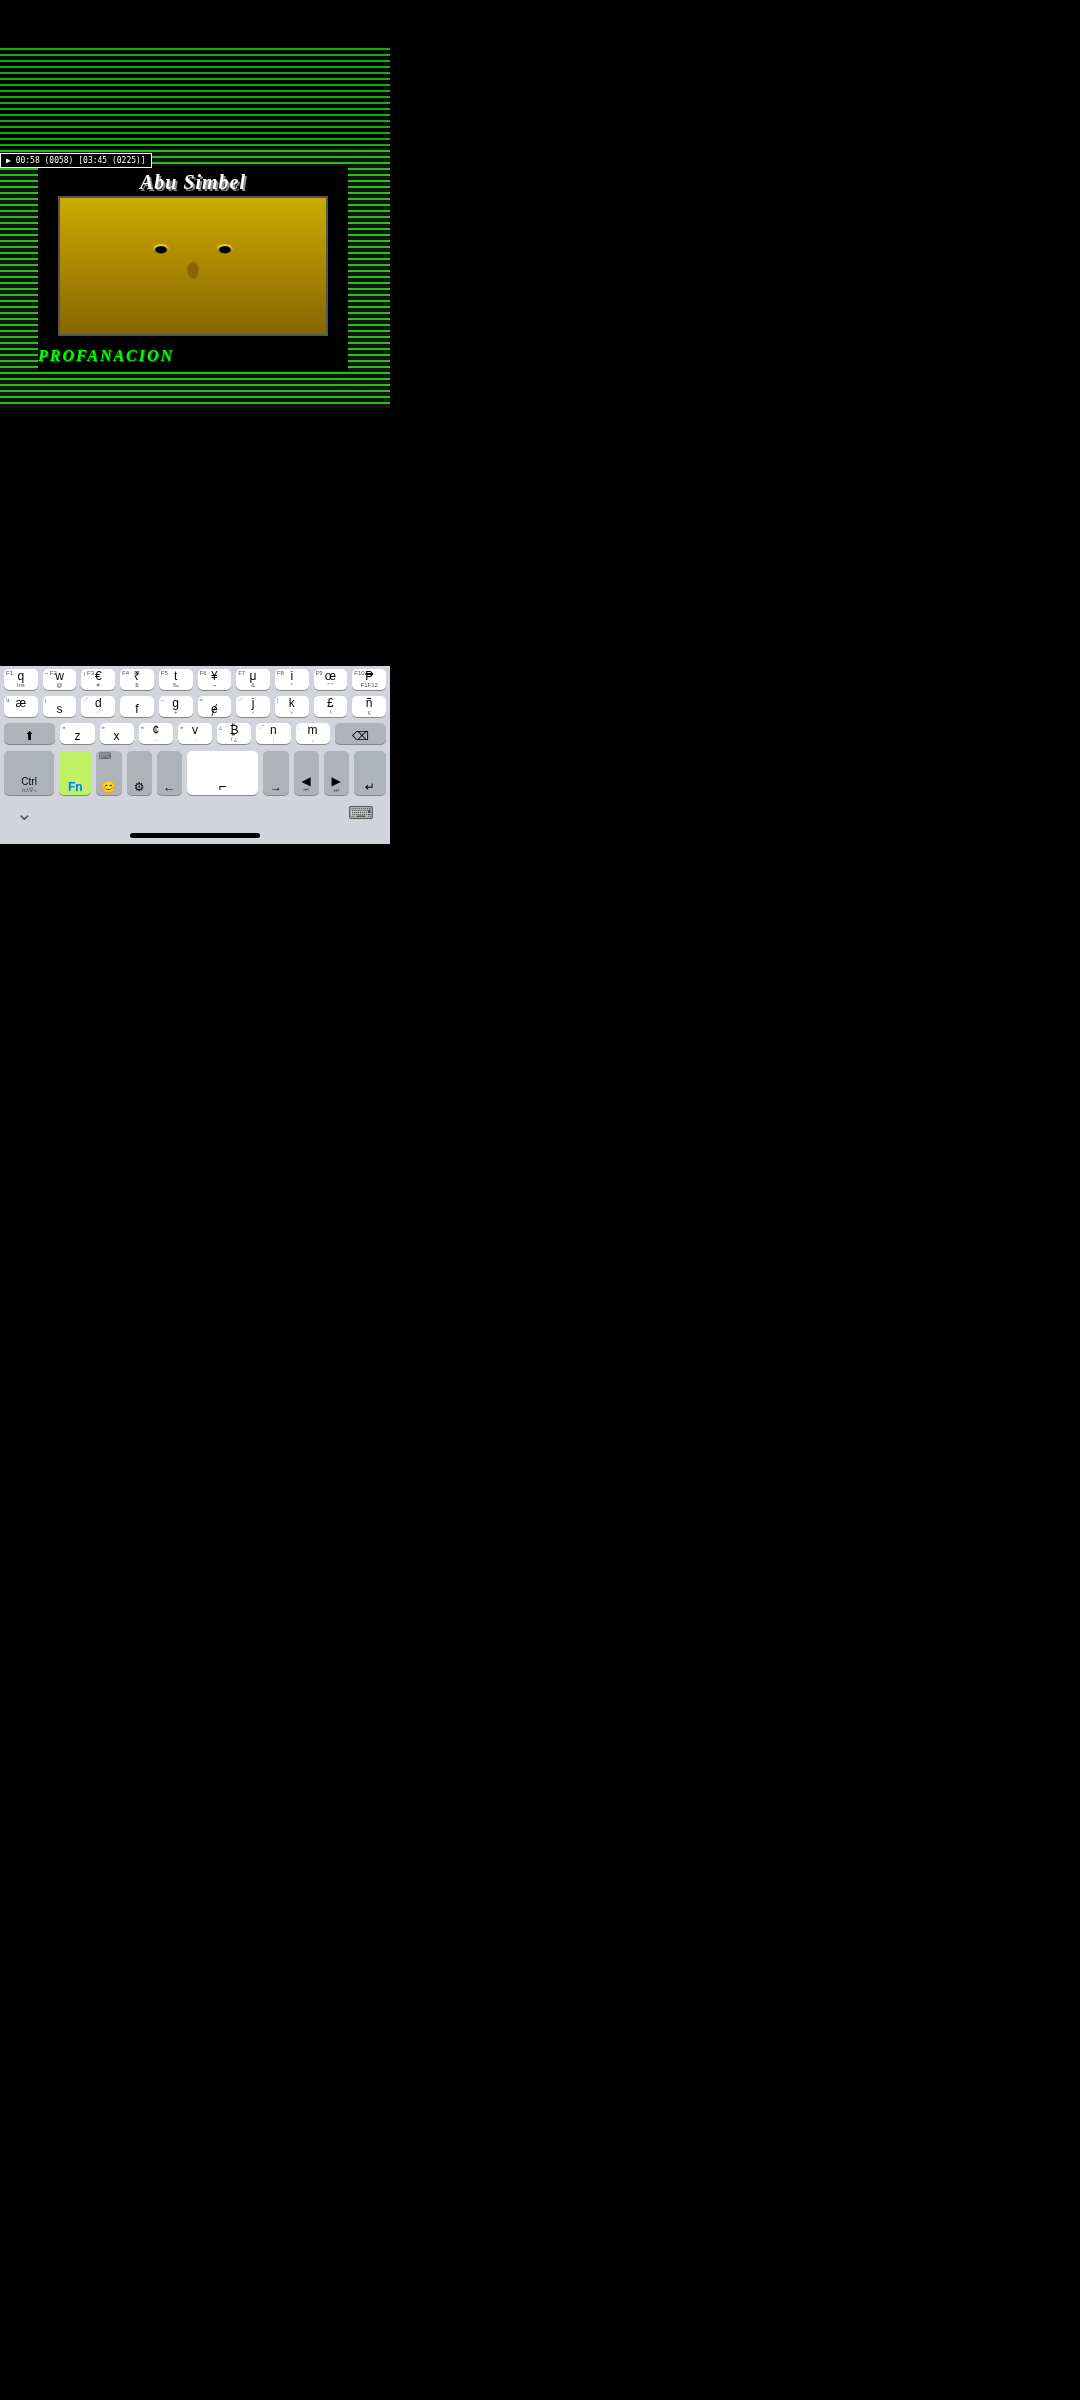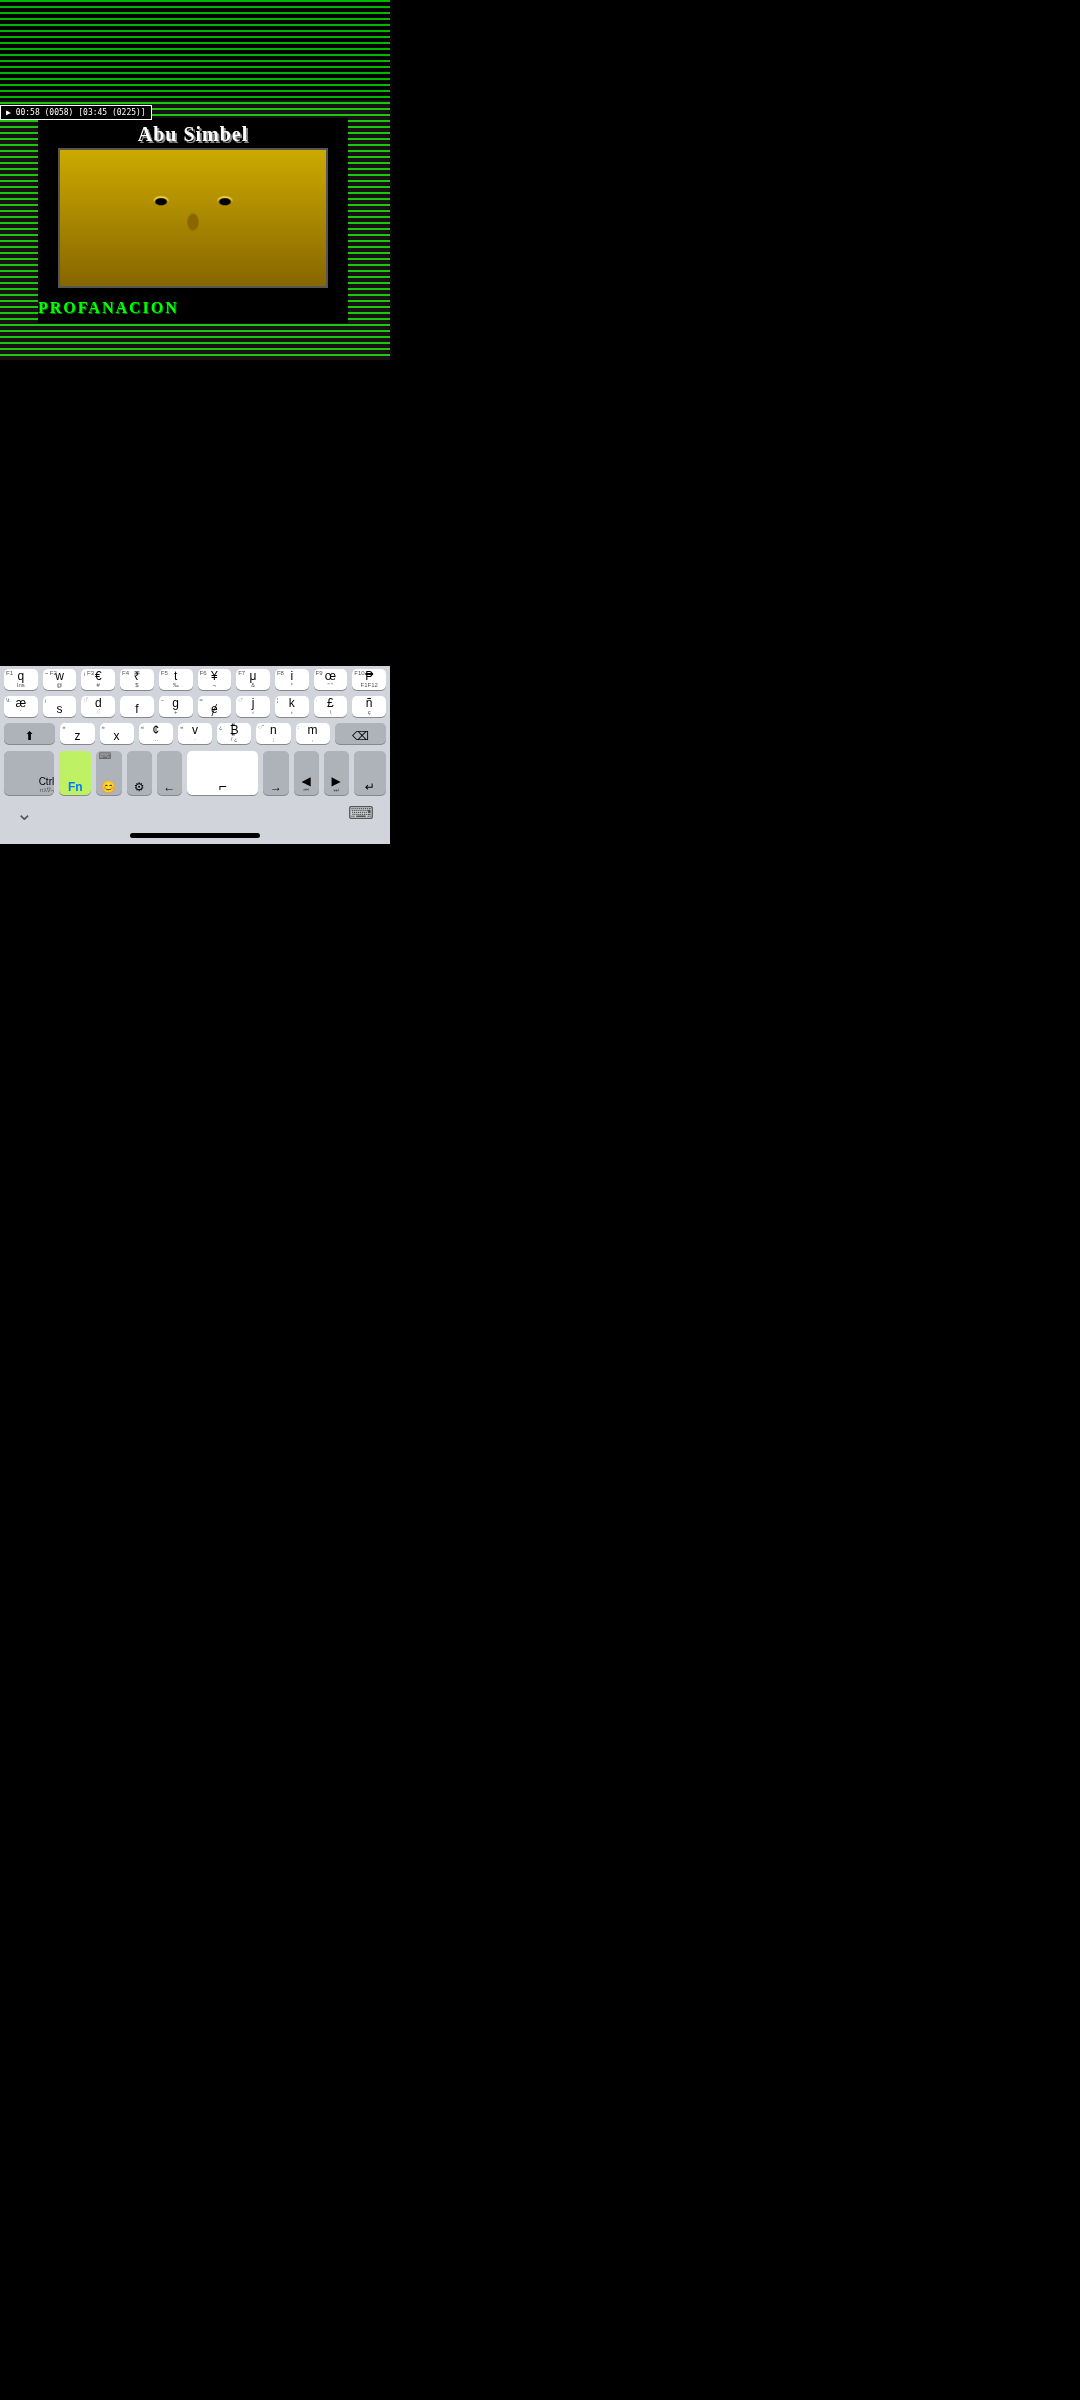--- a/index.html
+++ b/index.html
@@ -13,20 +13,21 @@
       position: relative;
     }
 
     
     #emulator-screen {
       width: 100%;
       height: 360px;
       background: #fca5a5;
       position: relative;
       overflow: hidden;
+      margin-top: 48px;
     }
 
     
     .scanlines-bg {
       position: absolute;
       top: 0; left: 0; right: 0; bottom: 0;
       background: repeating-linear-gradient(
         to bottom,
         #00cc00 0px,
         #00cc00 2px,
@@ -55,20 +56,21 @@
     
     #game-canvas {
       position: absolute;
       top: 118px;
       left: 38px;
       width: 310px;
       height: 205px;
       z-index: 5;
       background: #000;
       overflow: hidden;
+      font-style: italic;
     }
 
     
     .game-inner {
       width: 100%;
       height: 100%;
       background: #000;
       position: relative;
     }
 
@@ -407,21 +409,21 @@
         <span class="main-label">m</span>
         <span class="bot-label">,</span>
       </div>
       <div class="key key-dark key-wide">
         <span class="main-label">⌫</span>
       </div>
     </div>
 
     <div class="key-row" style="padding: 4px 4px;">
 
-      <div class="key key-dark" style="flex:1.4; min-height:44px;align-items:flex-end;">
+      <div class="key key-dark" style="flex:1.4; min-height:44px;">
         <span class="main-label" style="font-size:10px;">Ctrl</span>
         <span class="bot-label">πλ∇¬</span>
       </div>
 
       <div class="key" style="flex:0.9; min-height:44px; background:#bef264;">
         <span class="main-label" style="font-size:12px; color:#007AFF; font-weight:bold;">Fn</span>
       </div>
 
       <div class="key key-dark" style="flex:0.7; min-height:44px;">
         <span class="top-label" style="font-size:9px;">⌨</span>

